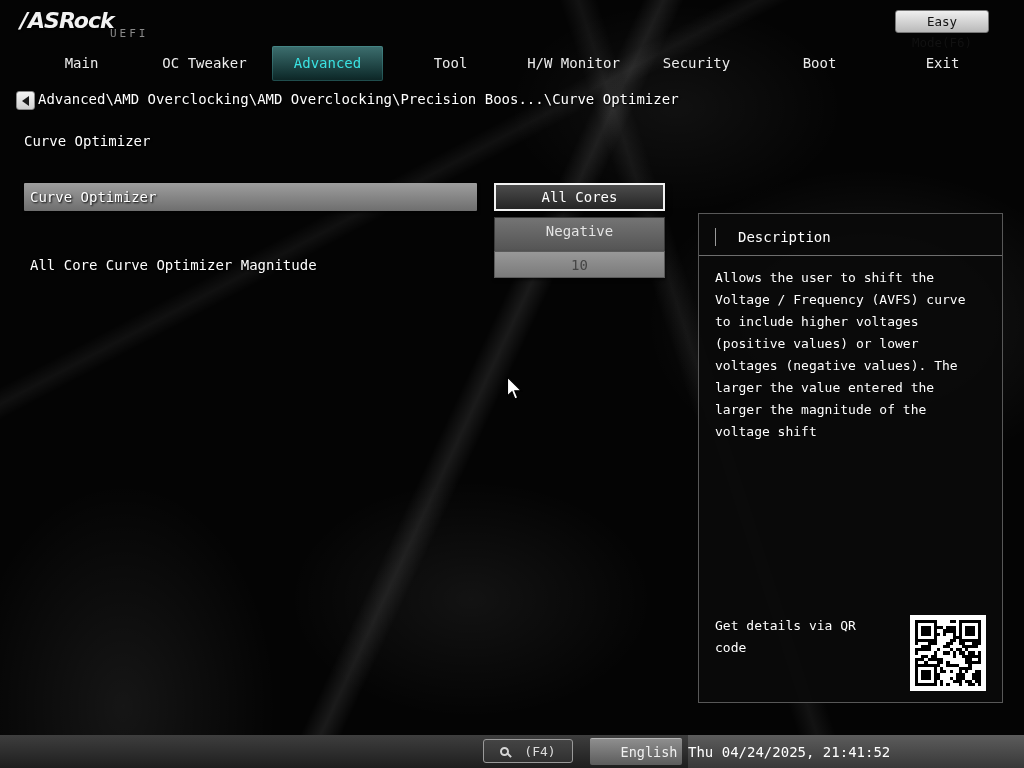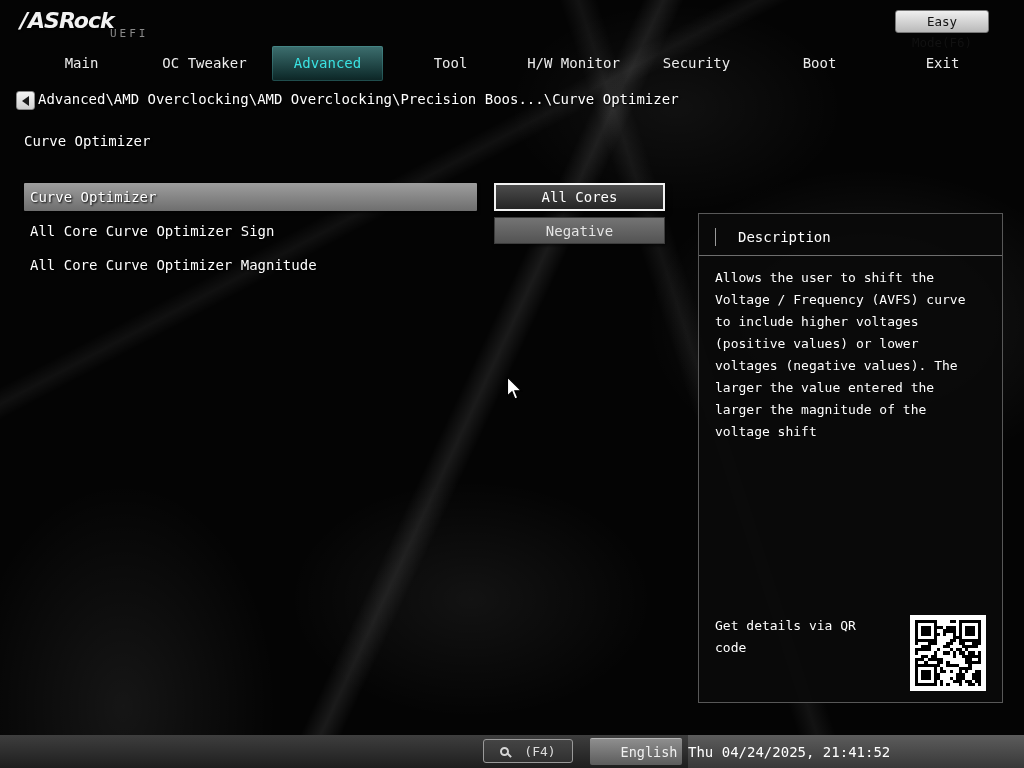--- a/index.html
+++ b/index.html
@@ -44,21 +44,21 @@
   .setting-row { position:relative; height:28px; margin-bottom:6px; }
   .setting-label { position:absolute; left:0; top:0; width:453px; height:28px; line-height:28px;
                    padding-left:6px; font-size:14px; color:#fff; cursor:pointer; text-shadow:1px 1px 2px #000; }
   .setting-label.selected { background:linear-gradient(#9e9e9e,#6e6e6e); border-radius:1px;
                             box-shadow:1px 2px 3px rgba(0,0,0,0.6); }
   .setting-value { position:absolute; left:470px; top:0; width:171px; height:28px; font-size:14px;
                    text-align:center; cursor:pointer; }
   .val-allcores { border:2px solid #f2f2f2; background:linear-gradient(#4c4c4c,#252525); color:#fff;
                   line-height:24px; box-shadow:2px 3px 4px rgba(0,0,0,0.7); }
   .val-negative { border:1px solid #3c3c3c; background:linear-gradient(#747474,#535353); color:#e4e4e4;
-                  line-height:26px; height:27px; box-shadow:1px 2px 3px rgba(0,0,0,0.6); }
+                  line-height:26px; height:36px; box-shadow:1px 2px 3px rgba(0,0,0,0.6); }
   .val-magnitude { border:1px solid #5a5a5a; background:linear-gradient(#989898,#7a7a7a); color:#454545;
                    line-height:26px; height:27px; box-shadow:1px 2px 3px rgba(0,0,0,0.6); }
   
   .desc-panel { position:absolute; left:698px; top:213px; width:305px; height:490px;
                 background:rgba(10,10,10,0.93); border:1px solid #585858; }
   .desc-title-row { position:relative; padding:15px 0 10px 39px; font-size:14px; color:#fff;
                     border-bottom:1px solid #6e6e6e; }
   .desc-tick { position:absolute; left:16px; top:14px; width:1px; height:18px; background:#9a9a9a; }
   .desc-body { padding:11px 14px 0 16px; font-size:13px; line-height:22px; color:#fff; }
   .desc-qr { position:absolute; left:16px; right:16px; bottom:11px; display:flex;
@@ -111,25 +111,25 @@
   </div>
 
   <div class="page-title">Curve Optimizer</div>
 
   <div class="settings">
     <div class="setting-row">
       <div class="setting-label selected">Curve Optimizer</div>
       <div class="setting-value val-allcores">All Cores</div>
     </div>
     <div class="setting-row">
-      <div class="setting-label">All Core Curve Optimizer Sign</div>
       <div class="setting-value val-negative">Negative</div>
     </div>
     <div class="setting-row">
       <div class="setting-label">All Core Curve Optimizer Magnitude</div>
+      <div class="setting-value val-magnitude">10</div>
     </div>
   </div>
 
   <aside class="desc-panel">
     <div class="desc-title-row">
       <span class="desc-tick"></span>
       <span>Description</span>
     </div>
     <div class="desc-body">Allows the user to shift the Voltage / Frequency (AVFS) curve to include higher voltages (positive values) or lower voltages (negative values). The larger the value entered the larger the magnitude of the voltage shift</div>
     <div class="desc-qr">

